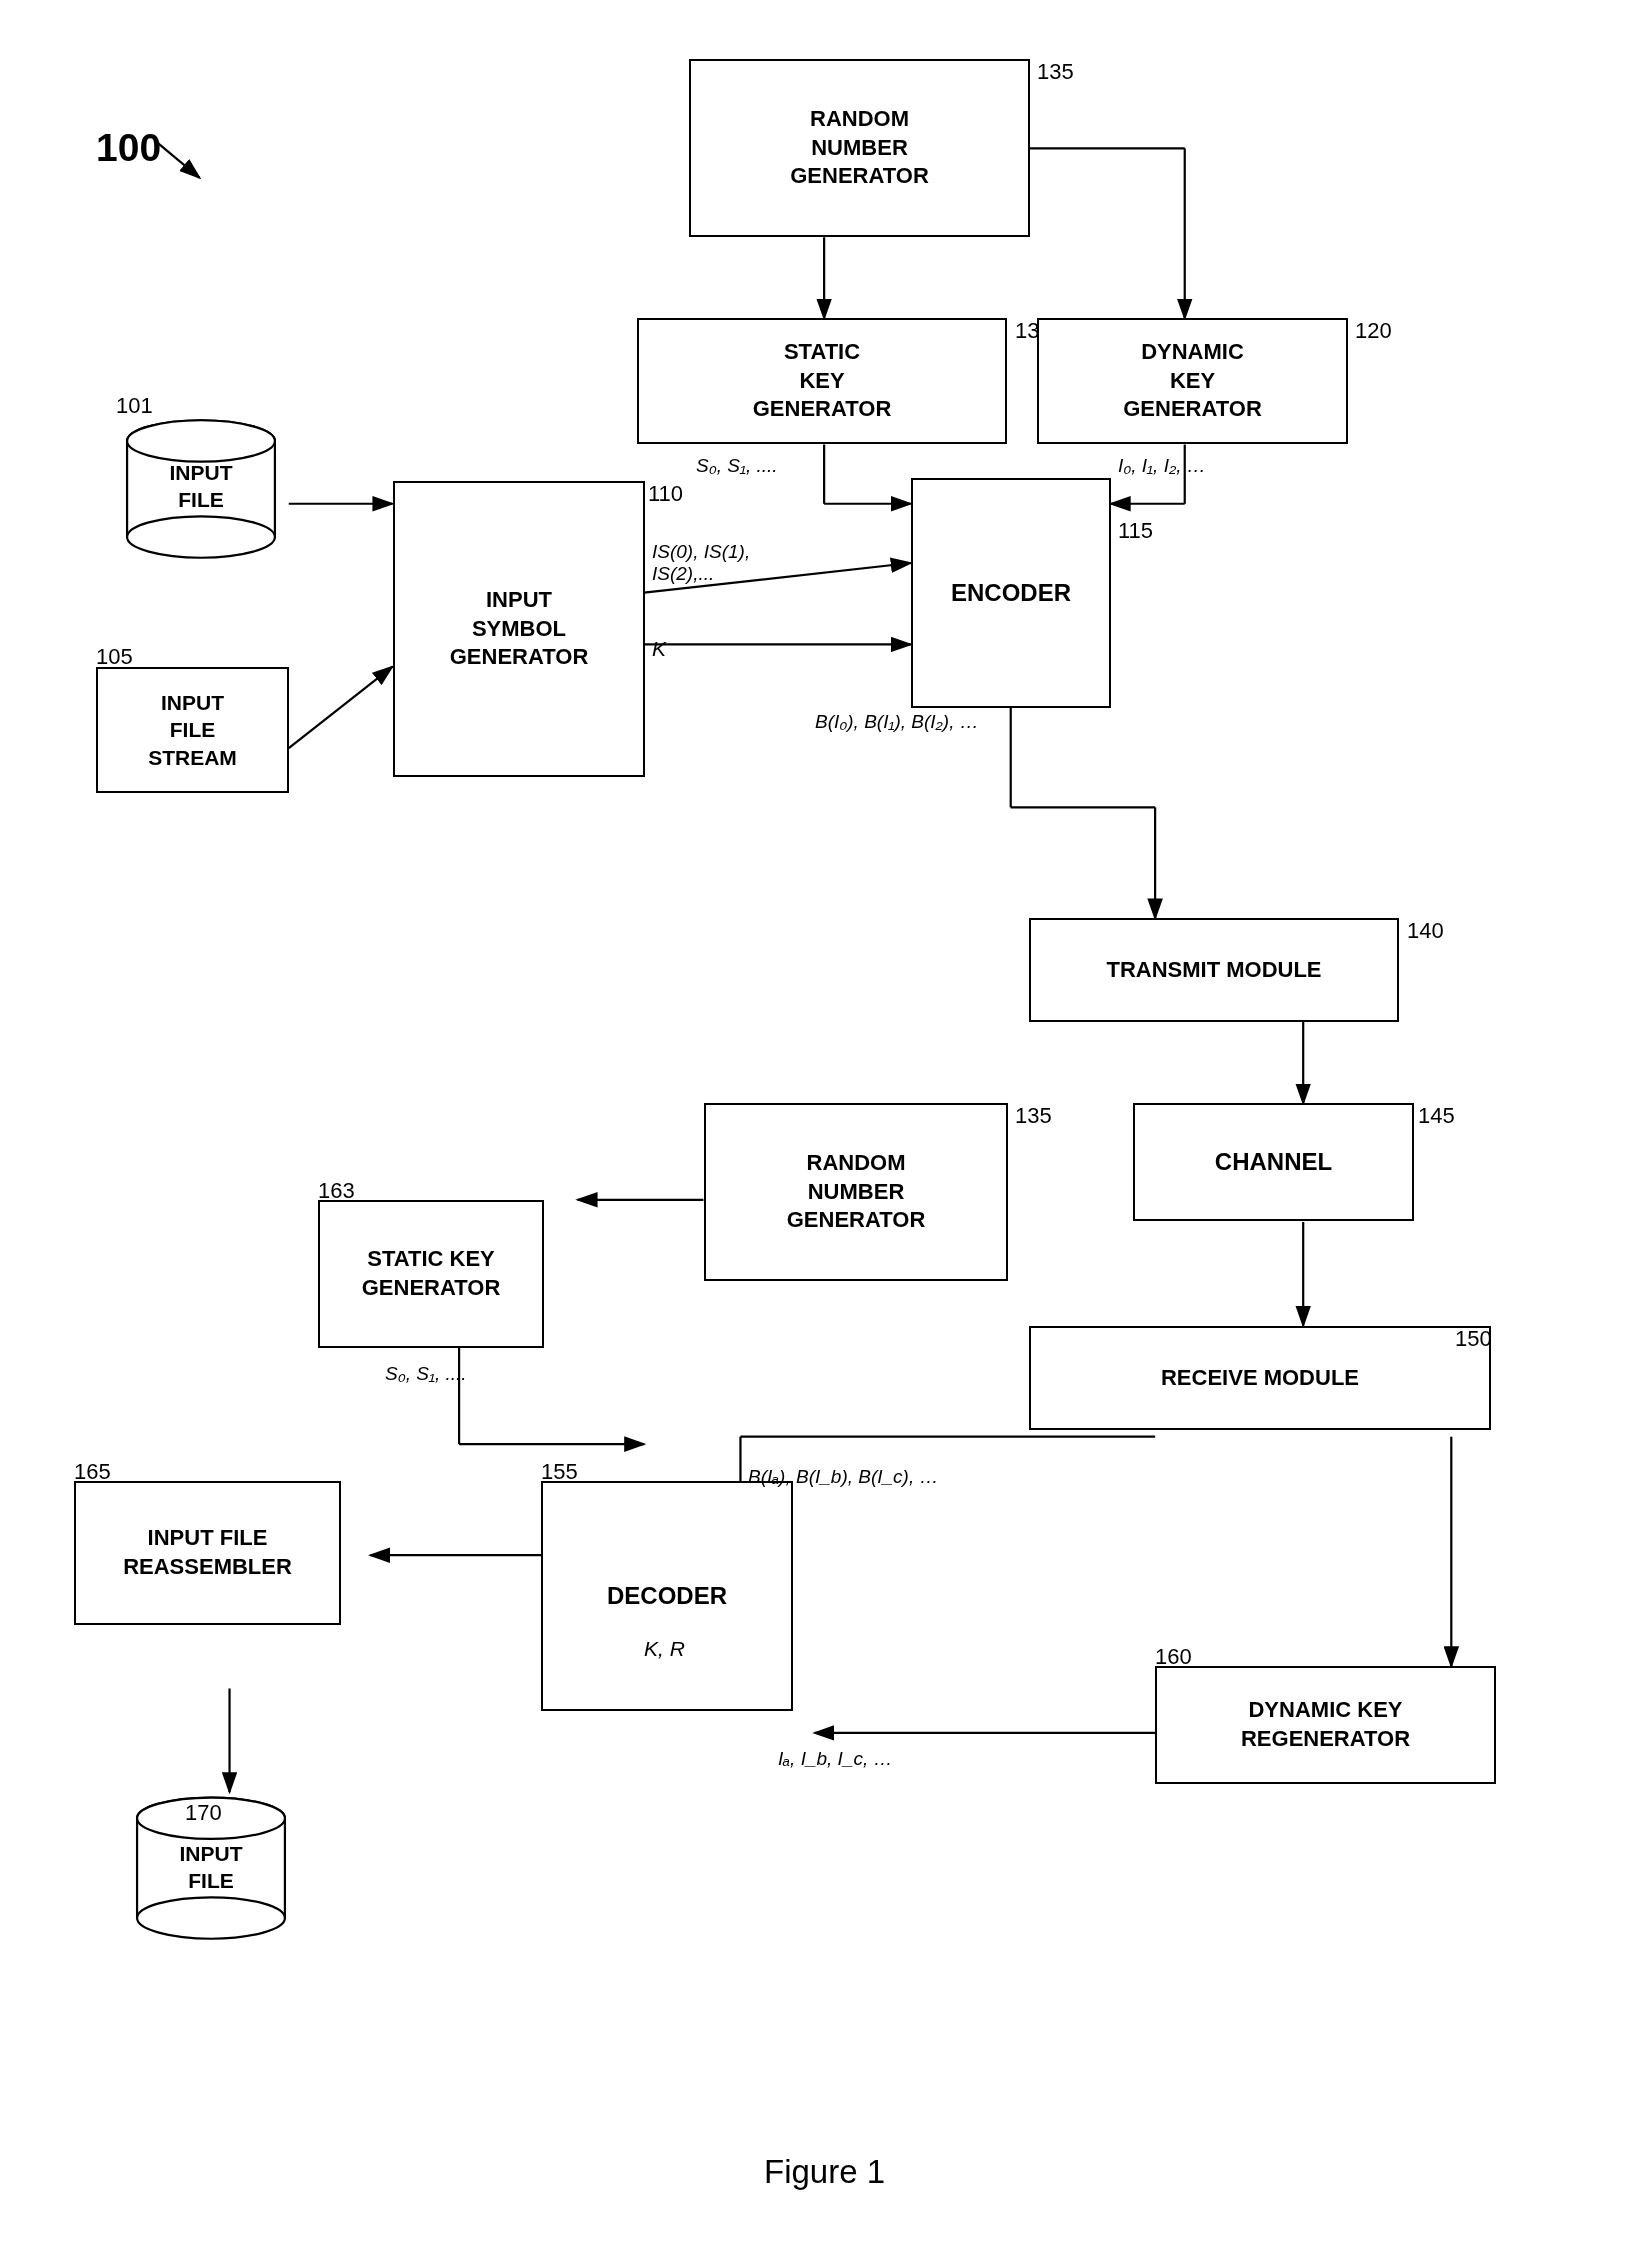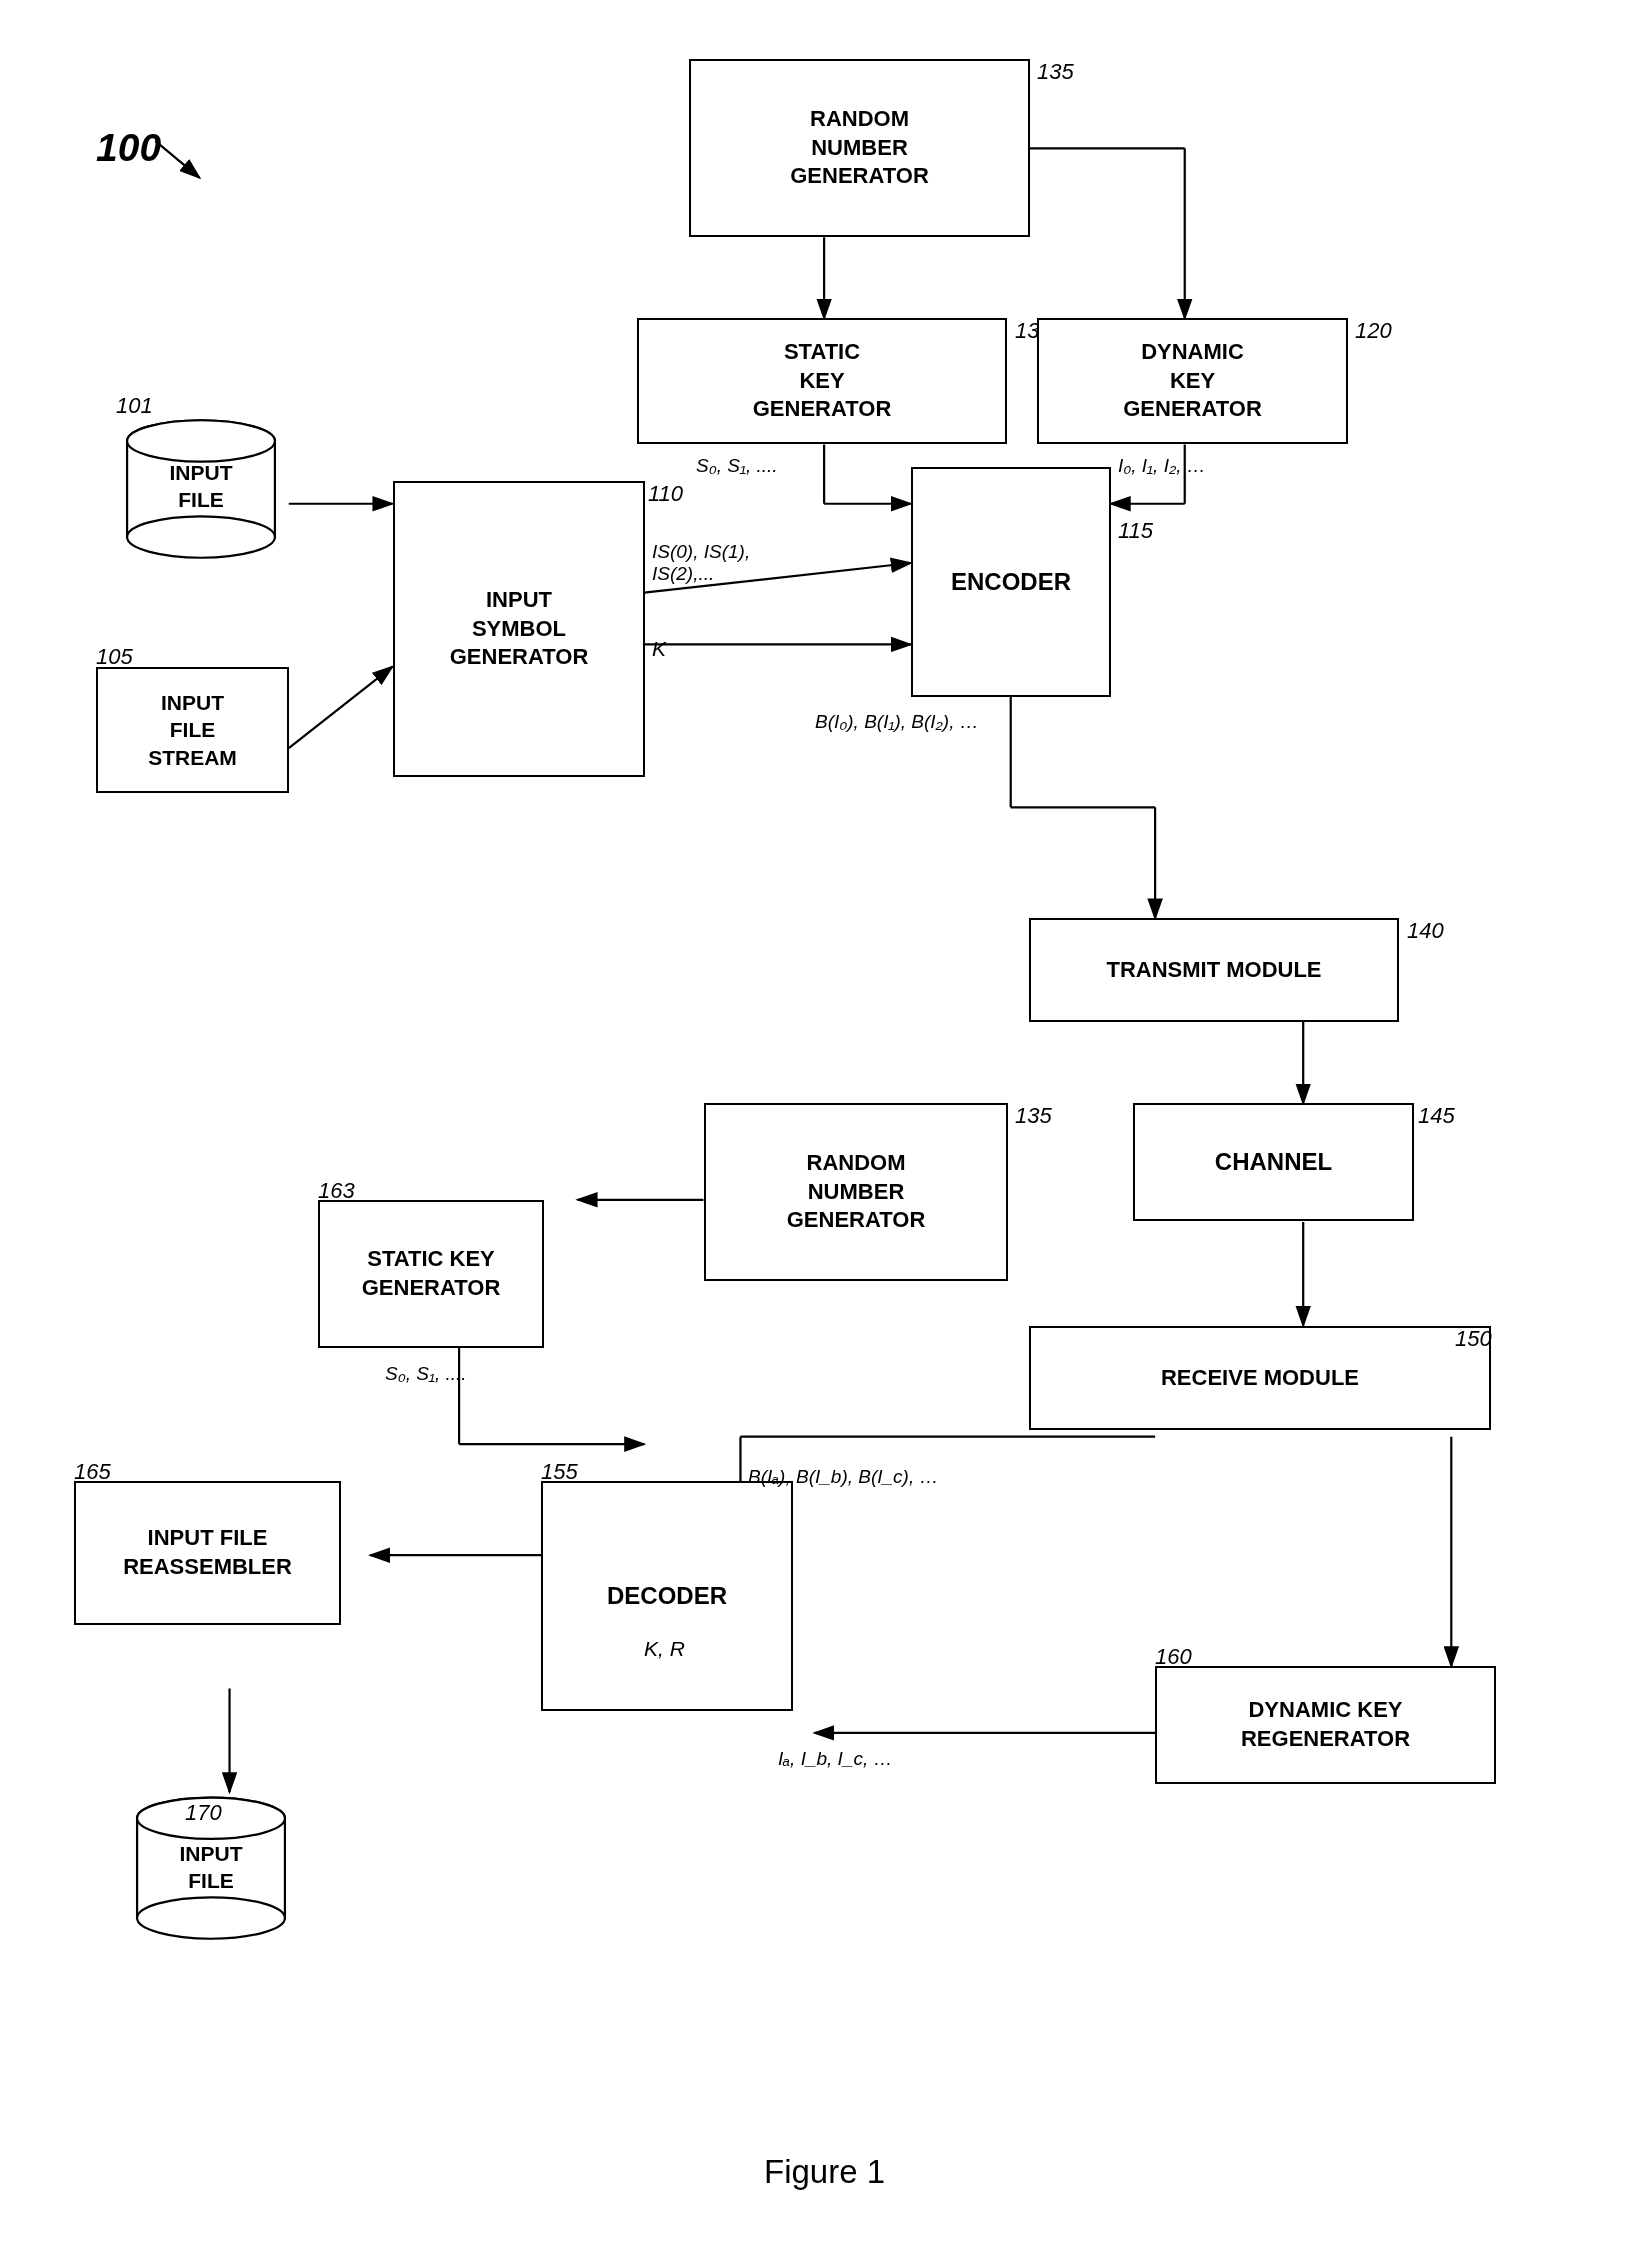--- a/index.html
+++ b/index.html
@@ -45,21 +45,20 @@
       position: absolute;
       font-size: 19px;
       font-weight: normal;
       font-style: italic;
     }
 
     .ref-num {
       position: absolute;
       font-size: 22px;
       font-weight: normal;
-      font-style: italic;
     }
 
     .figure-caption {
       position: absolute;
       font-size: 30px;
       font-weight: normal;
       text-align: center;
     }
   </style>
 </head>
@@ -161,21 +160,21 @@
 
   <div class="box" style="left:393px; top:481px; width:252px; height:296px; font-size:22px;">
     <span>INPUT<br>SYMBOL<br>GENERATOR</span>
   </div>
   <div class="ref-num" style="left:648px; top:481px;">110</div>
 
   <div class="label" style="left:652px; top:541px; font-style:italic; font-size:19px;">IS(0), IS(1),<br>IS(2),...</div>
 
   <div class="label" style="left:652px; top:637px; font-style:italic; font-size:21px;">K</div>
 
-  <div class="box" style="left:911px; top:467px; width:200px; height:230px; font-size:24px;text-align:right;">
+  <div class="box" style="left:911px; top:478px; width:200px; height:230px; font-size:24px;text-align:right;">
     <span>ENCODER</span>
   </div>
   <div class="ref-num" style="left:1118px; top:518px;">115</div>
 
   <div class="label" style="left:815px; top:711px; font-style:italic; font-size:19px;">B(I₀), B(I₁), B(I₂), …</div>
 
   <div class="box" style="left:1029px; top:918px; width:370px; height:104px; font-size:22px;">
     <span>TRANSMIT MODULE</span>
   </div>
   <div class="ref-num" style="left:1407px; top:918px;">140</div>

